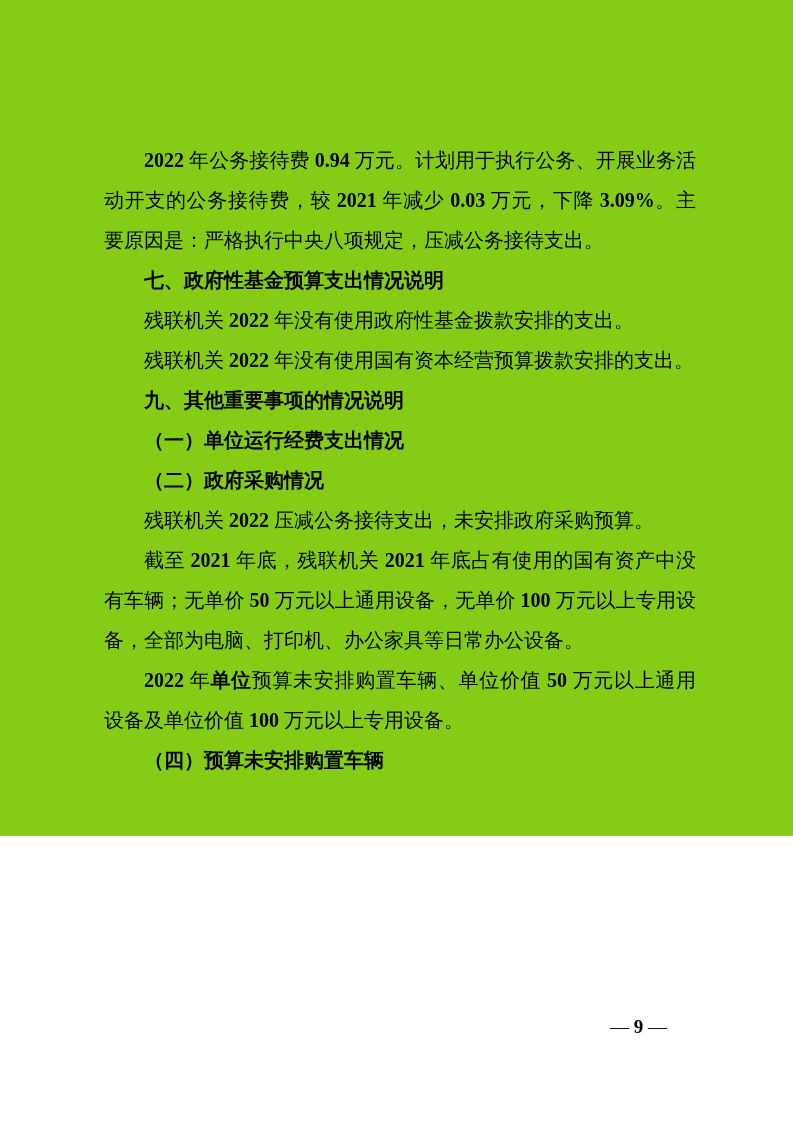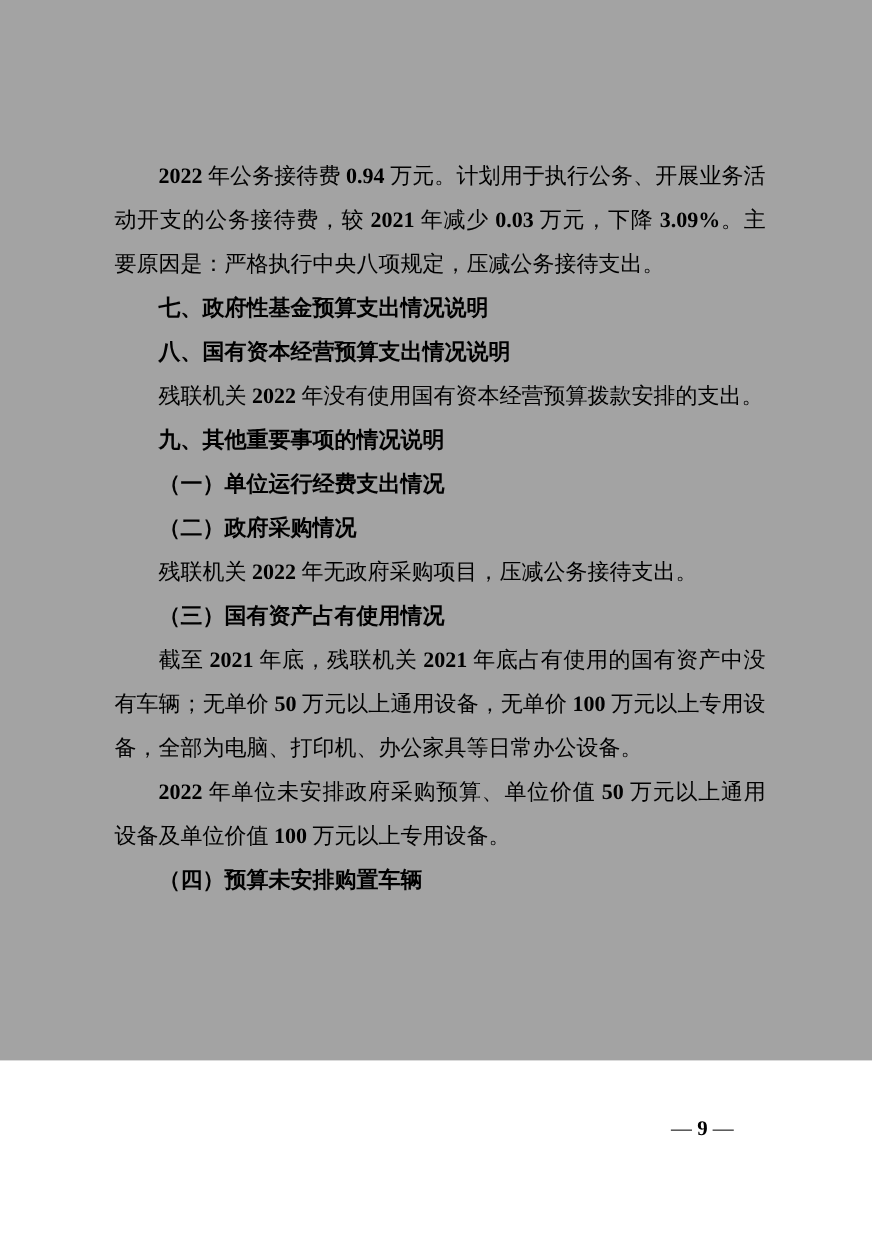--- a/index.html
+++ b/index.html
@@ -11,22 +11,22 @@
   }
   body {
     background: #ffffff;
     position: relative;
     color: #000000;
   }
   .page {
     position: absolute;
     left: 0; top: 0;
     width: 793px;
-    height: 964px;
-    background: #a3a3a3;
+    height: 836px;
+    background: #84cc16;
   }
   .page-body {
     position: absolute;
     left: 104px;
     top: 140px;
     width: 592px;
   }
   .block {
     font-size: 20px;
     line-height: 40px;
@@ -45,21 +45,21 @@
   }
   .heading-kai {
     font-family: Liberation Sans, sans-serif;
     font-weight: bold;
   }
   .block span.b {
     font-weight: bold;
   }
   .block span.hei {
     font-family: "Liberation Sans", "DejaVu Sans", sans-serif;
-    font-weight: normal;
+    font-weight: bold;
   }
   .page-footer {
     position: absolute;
     left: 610px;
     top: 1012px;
     font-family: "Liberation Serif", "DejaVu Serif", serif;
     font-size: 19px;
     line-height: 30px;
     color: #000000;
     white-space: pre;
@@ -68,25 +68,24 @@
     font-weight: bold;
   }
 </style>
 </head>
 <body>
 
 <div class="page">
   <div class="page-body">
       <div class="block body-block"><span class="b">2022</span><span> 年公务接待费 </span><span class="b">0.94</span><span> 万元。计划用于执行公务、开展业务活动开支的公务接待费，较 </span><span class="b">2021</span><span> 年减少 </span><span class="b">0.03</span><span> 万元，下降 </span><span class="b">3.09%</span><span>。主要原因是：严格执行中央八项规定，压减公务接待支出。</span></div>
       <div class="block heading-hei"><span>七、政府性基金预算支出情况说明</span></div>
-      <div class="block heading-hei"><span>八、国有资本经营预算支出情况说明</span></div>
+      <div class="block body-block"><span>残联机关 </span><span class="b">2022</span><span> 年没有使用政府性基金拨款安排的支出。</span></div>
       <div class="block body-block"><span>残联机关 </span><span class="b">2022</span><span> 年没有使用国有资本经营预算拨款安排的支出。</span></div>
       <div class="block heading-hei"><span>九、其他重要事项的情况说明</span></div>
       <div class="block heading-kai"><span>（一）单位运行经费支出情况</span></div>
       <div class="block heading-kai"><span>（二）政府采购情况</span></div>
-      <div class="block body-block"><span>残联机关 </span><span class="b">2022</span><span> 年无政府采购项目，压减公务接待支出。</span></div>
-      <div class="block heading-kai"><span>（三）国有资产占有使用情况</span></div>
+      <div class="block body-block"><span>残联机关 </span><span class="b">2022</span><span> 压减公务接待支出，未安排政府采购预算。</span></div>
       <div class="block body-block"><span>截至 </span><span class="b">2021</span><span> 年底，残联机关 </span><span class="b">2021</span><span> 年底占有使用的国有资产中没有车辆；无单价 </span><span class="b">50</span><span> 万元以上通用设备，无单价 </span><span class="b">100</span><span> 万元以上专用设备，全部为电脑、打印机、办公家具等日常办公设备。</span></div>
-      <div class="block body-block"><span class="b">2022</span><span> 年</span><span class="hei">单位</span><span>未安排政府采购预算、单位价值 </span><span class="b">50</span><span> 万元以上通用设备及单位价值 </span><span class="b">100</span><span> 万元以上专用设备。</span></div>
+      <div class="block body-block"><span class="b">2022</span><span> 年</span><span class="hei">单位</span><span>预算未安排购置车辆、单位价值 </span><span class="b">50</span><span> 万元以上通用设备及单位价值 </span><span class="b">100</span><span> 万元以上专用设备。</span></div>
       <div class="block heading-kai"><span>（四）预算未安排购置车辆</span></div>
     </div>
   <div class="page-footer"><span>— </span><span class="num">9</span><span> —</span></div>
 </div>
 
 </body></html>

